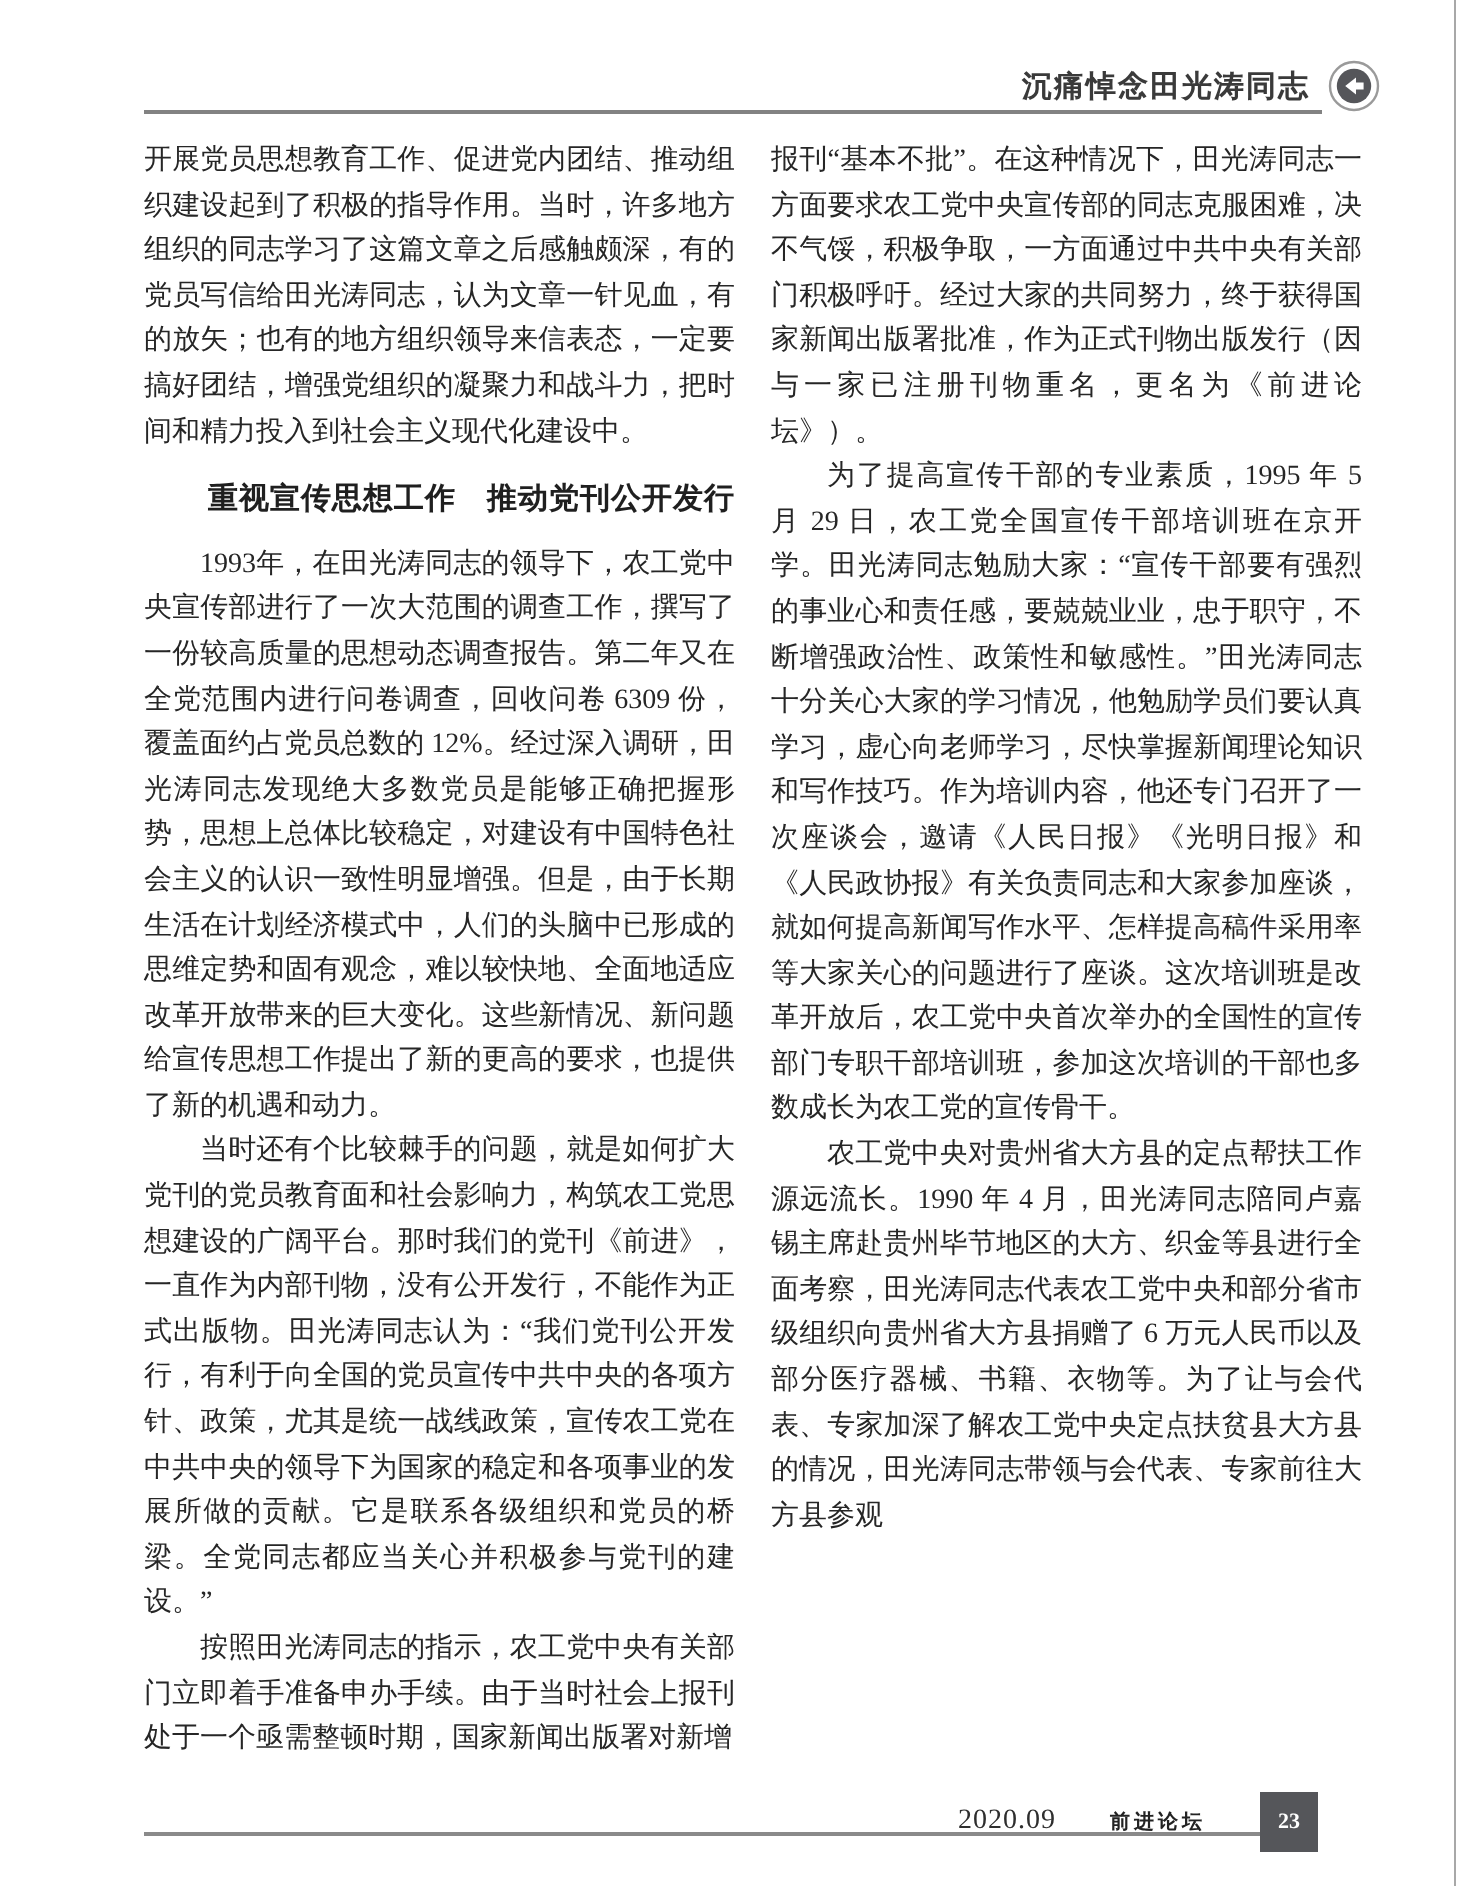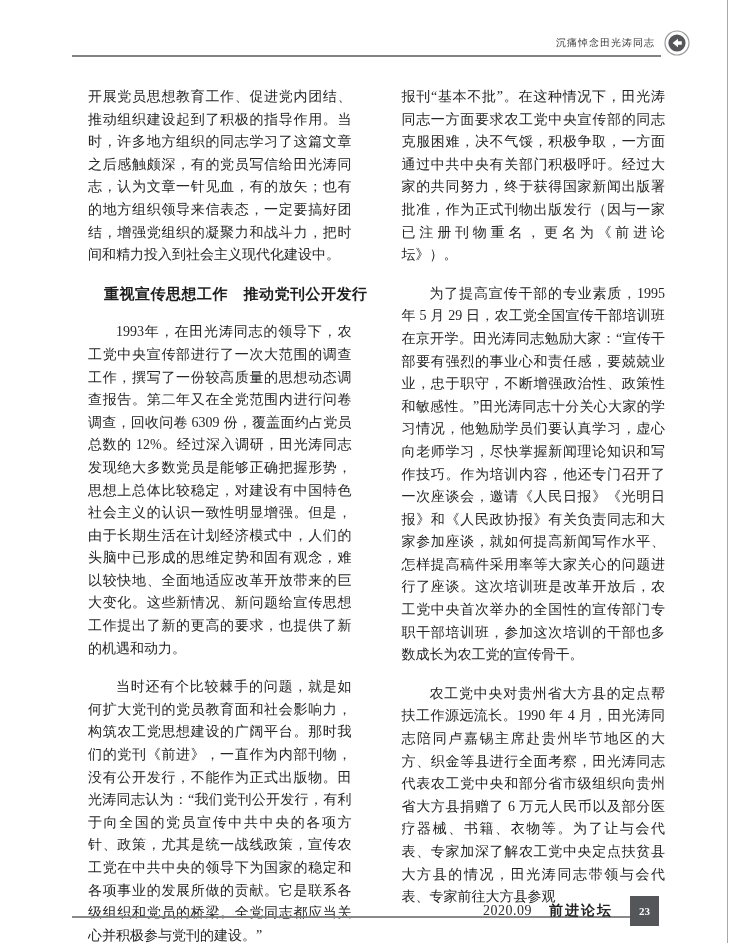--- a/index.html
+++ b/index.html
@@ -22,22 +22,22 @@
     position: absolute;
     left: 72px; top: 30px;
     width: 618px;
     display: flex;
     justify-content: flex-end;
     align-items: center;
     gap: 9px;
   }
   .header-title {
     font-family: "Liberation Sans", sans-serif;
-    font-weight: normal;
-    font-size: 10px;
+    font-weight: bold;
+    font-size: 15px;
     letter-spacing: 1px;
     color: #3a3a3a;
     white-space: nowrap;
   }
   .header-icon { width: 26px; height: 26px; flex: 0 0 auto; }
   .header-rule {
     position: absolute;
     left: 72px; top: 55px;
     width: 589px; height: 2px;
     background: #828282;
@@ -49,21 +49,21 @@
     display: flex;
     gap: 18px;
   }
   .col {
     flex: 1;
     font-size: 14px;
     line-height: 22.6px;
     text-align: justify;
     color: #262626;
   }
-  .col p { margin: 16px; text-indent: 2em; }
+  .col p { margin: 0; text-indent: 2em; }
   .col p.p-cont { text-indent: 0; }
   .sec-heading {
     font-family: "Liberation Sans", sans-serif;
     font-weight: bold;
     font-size: 15px;
     text-align: right;
     color: #1f1f1f;
     margin: 11px 0 10px 0;
     letter-spacing: 0.5px;
   }
@@ -72,31 +72,31 @@
     left: 72px; top: 916px;
     width: 558px; height: 2px;
     background: #8a8a8a;
   }
   .footer-content {
     position: absolute;
     top: 902px; right: 72px;
     height: 17px;
     display: flex;
     align-items: center;
-    gap: 17px;
+    gap: 27px;
   }
   .issue {
     font-size: 14px;
     color: #2e2e2e;
     letter-spacing: 0.5px;
   }
   .journal {
     font-family: "Liberation Sans", sans-serif;
     font-weight: bold;
-    font-size: 14px;
+    font-size: 10px;
     letter-spacing: 2px;
     color: #222222;
   }
   .page-badge {
     width: 29px; height: 30px;
     background: #55565a;
     color: #ffffff;
     font-family: "Liberation Serif", serif;
     font-weight: bold;
     font-size: 11px;

